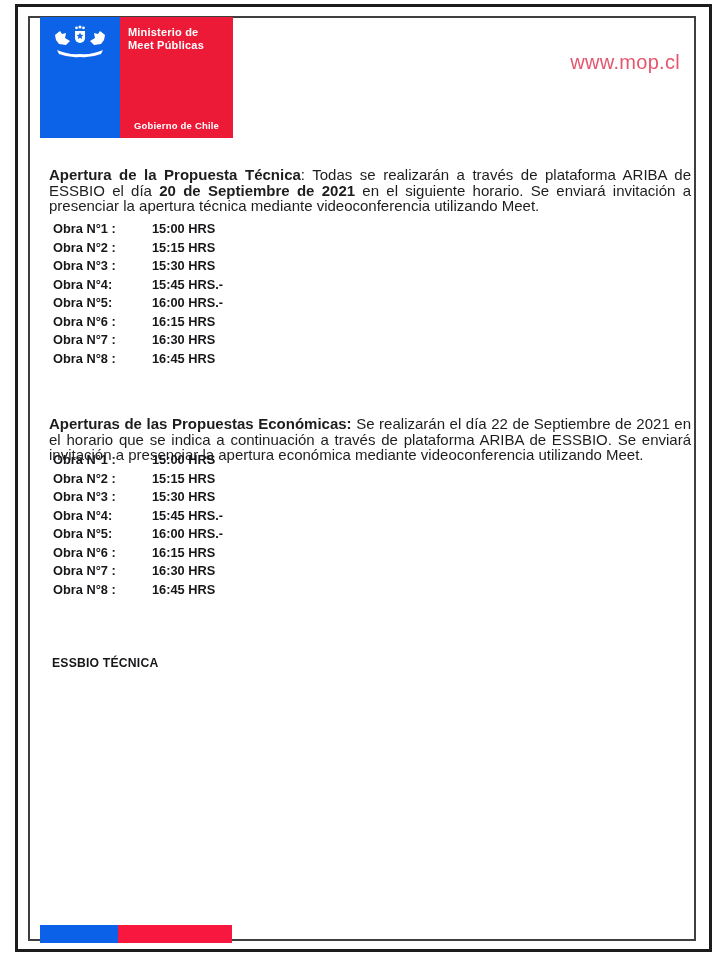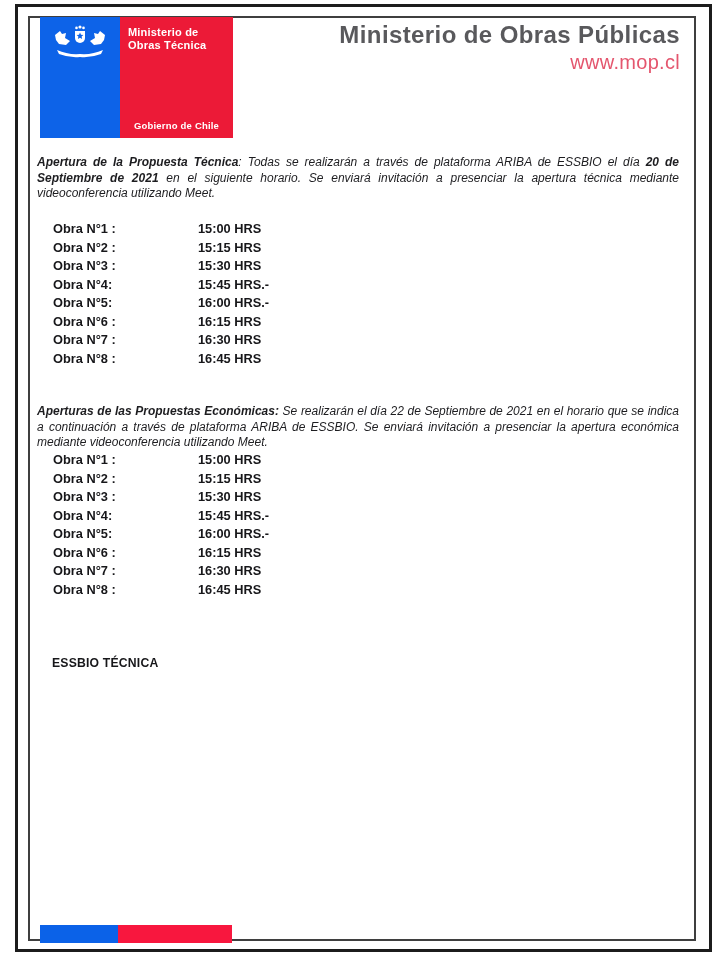--- a/index.html
+++ b/index.html
@@ -25,31 +25,30 @@
   .header-title{
     position:absolute;top:21px;right:40px;font-size:24px;font-weight:bold;
     color:var(--title-gray,#59595C);letter-spacing:.4px;white-space:nowrap;
   }
   .header-site{
     position:absolute;top:51px;right:40px;font-size:20px;font-weight:normal;
     color:var(--website-pink,#E4566E);text-decoration:none;letter-spacing:.3px;
   }
   
   .para{
-    position:absolute;left:37px;width:642px;margin:0;
-    font-size:12px;line-height:15.6px;text-align:justify;
+    position:absolute;left:37px;width:642px;margin:12px;
+    font-size:15px;line-height:15.6px;text-align:justify;
     color:var(--body-text,#1d1d20);
-    font-style:italic;
   }
   #para-technical{top:155px;}
   #para-economic{top:404px;}
   .schedule{position:absolute;left:53px;font-weight:bold;font-size:12.8px;color:#17171a;}
   #schedule-technical{top:220px;}
   #schedule-economic{top:451px;}
-  .srow{display:flex;line-height:18.5px;height:18.5px;gap:46px;}
+  .srow{display:flex;line-height:18.5px;height:18.5px;}
   .slabel{width:99px;}
   .sig{position:absolute;left:52px;top:656px;font-weight:bold;font-size:12.2px;color:#17171a;letter-spacing:.2px;}
   
   .footer-bar{position:absolute;left:40px;top:925px;height:18px;display:flex;}
   .fblue{width:78px;height:100%;background:var(--footer-blue,#0B62E8);}
   .fred{width:114px;height:100%;background:var(--footer-red,#F8173E);}
 </style>
 </head>
 <body>
 
@@ -68,27 +67,26 @@
           <path d="M4 11 l5 -4 2 3 4 -1 -1 5 5 3 -4 4 -7 -1 -3 -4 z"></path>
           <path d="M54 11 l-5 -4 -2 3 -4 -1 1 5 -5 3 4 4 7 -1 3 -4 z"></path>
           <path d="M6 26 q11 5 23 4 q12 1 23 -4 l-2 4 q-10 4 -21 3 q-11 1 -21 -3 z"></path>
         </g>
         <path d="M29 8.6 l1 2.2 2.4 .2 -1.8 1.6 .5 2.4 -2.1 -1.3 -2.1 1.3 .5 -2.4 -1.8 -1.6 2.4 -.2 z" fill="#0D63E8"></path>
       </svg>
     </div>
     <div class="logo-red">
       <div class="logo-ministry">
         <div>Ministerio de</div>
-        <div>Obras Técnica</div>
+        <div>Meet Públicas</div>
       </div>
       <div class="logo-gob">Gobierno de Chile</div>
     </div>
   </div>
 
-  <div class="header-title">Ministerio de Obras Públicas</div>
   <a class="header-site" href="#">www.mop.cl</a>
 
   <p class="para" id="para-technical"><b>Apertura de la Propuesta Técnica</b><span>: Todas se realizarán a través de plataforma ARIBA de ESSBIO el día </span><b>20 de Septiembre de 2021</b><span> en el siguiente horario. Se enviará invitación a presenciar la apertura técnica mediante videoconferencia utilizando Meet.</span></p>
 
   <div class="schedule" id="schedule-technical">
     <div class="srow">
         <span class="slabel">Obra N°1 :</span>
         <span class="stime">15:00 HRS</span>
       </div>
     <div class="srow">

